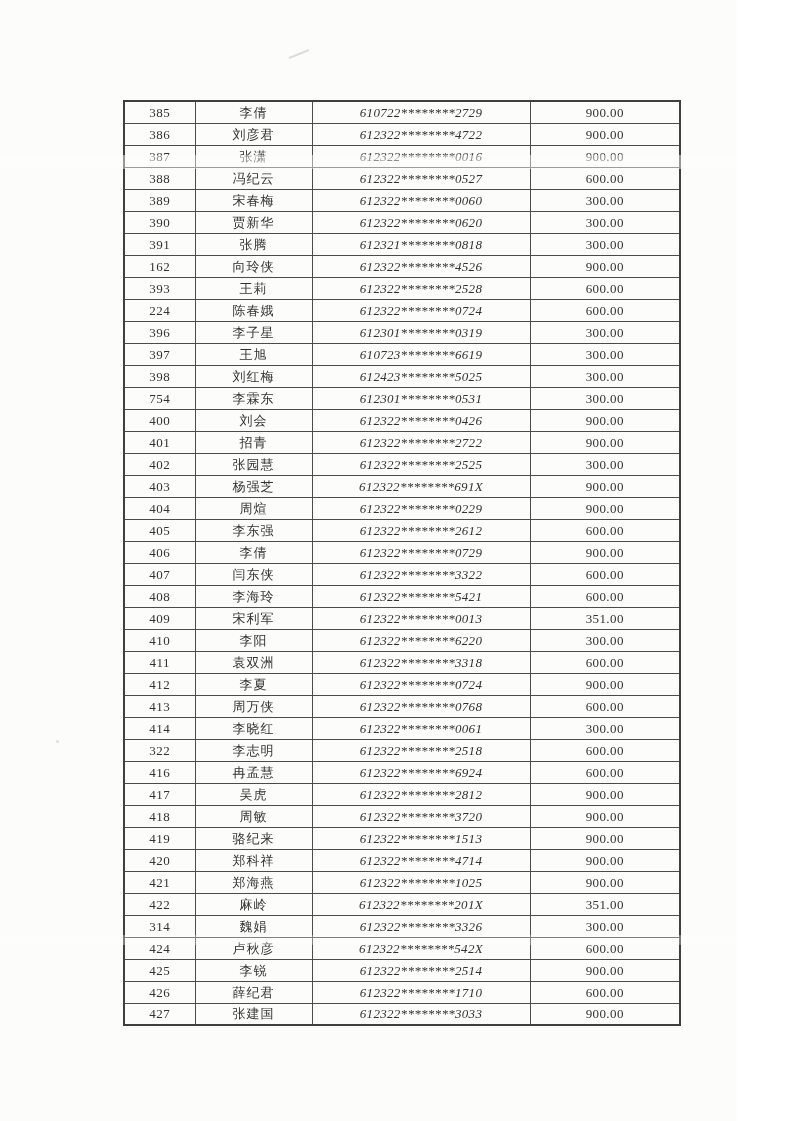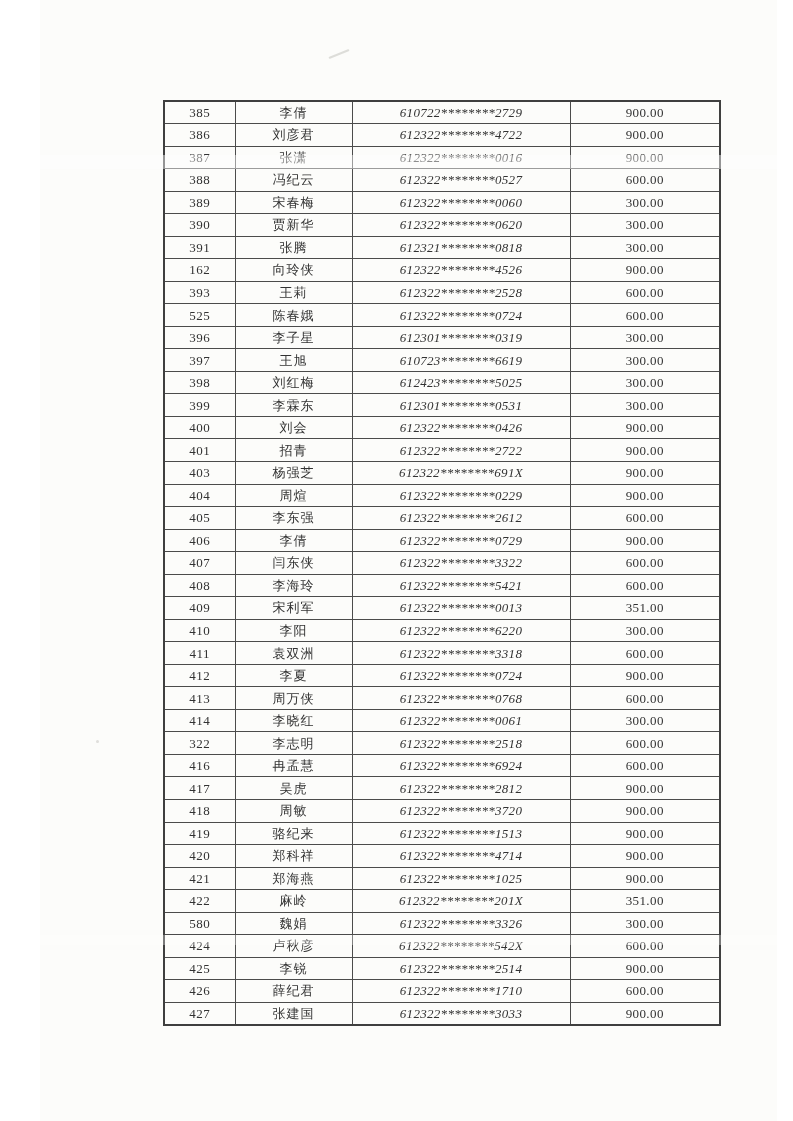--- a/index.html
+++ b/index.html
@@ -12,21 +12,20 @@
     background: #ffffff;
   }
   .page {
     position: relative;
     width: 737px;
     height: 1121px;
     background: #fcfcfa;
     overflow: hidden;
     font-family: "Liberation Serif", "DejaVu Serif", serif;
     color: #2e2e2e;
-    margin-left: 40px;
   }
   table.payment-table {
     position: absolute;
     left: 123px;
     top: 100px;
     width: 556px;
     height: 926px;
     border-collapse: collapse;
     table-layout: fixed;
     border: 2px solid #3f3f3f;
@@ -154,21 +153,21 @@
           <td class="col-2">612322********4526</td>
           <td class="col-3">900.00</td>
         </tr>
         <tr>
           <td class="col-0">393</td>
           <td class="col-1">王莉</td>
           <td class="col-2">612322********2528</td>
           <td class="col-3">600.00</td>
         </tr>
         <tr>
-          <td class="col-0">525</td>
+          <td class="col-0">224</td>
           <td class="col-1">陈春娥</td>
           <td class="col-2">612322********0724</td>
           <td class="col-3">600.00</td>
         </tr>
         <tr>
           <td class="col-0">396</td>
           <td class="col-1">李子星</td>
           <td class="col-2">612301********0319</td>
           <td class="col-3">300.00</td>
         </tr>
@@ -178,36 +177,42 @@
           <td class="col-2">610723********6619</td>
           <td class="col-3">300.00</td>
         </tr>
         <tr>
           <td class="col-0">398</td>
           <td class="col-1">刘红梅</td>
           <td class="col-2">612423********5025</td>
           <td class="col-3">300.00</td>
         </tr>
         <tr>
-          <td class="col-0">399</td>
+          <td class="col-0">754</td>
           <td class="col-1">李霖东</td>
           <td class="col-2">612301********0531</td>
           <td class="col-3">300.00</td>
         </tr>
         <tr>
           <td class="col-0">400</td>
           <td class="col-1">刘会</td>
           <td class="col-2">612322********0426</td>
           <td class="col-3">900.00</td>
         </tr>
         <tr>
           <td class="col-0">401</td>
           <td class="col-1">招青</td>
           <td class="col-2">612322********2722</td>
           <td class="col-3">900.00</td>
+        </tr>
+        <tr>
+          <td class="col-0">402</td>
+          <td class="col-1">张园慧</td>
+          <td class="col-2">612322********2525</td>
+          <td class="col-3">300.00</td>
         </tr>
         <tr>
           <td class="col-0">403</td>
           <td class="col-1">杨强芝</td>
           <td class="col-2">612322********691X</td>
           <td class="col-3">900.00</td>
         </tr>
         <tr>
           <td class="col-0">404</td>
           <td class="col-1">周煊</td>
@@ -316,21 +321,21 @@
           <td class="col-2">612322********1025</td>
           <td class="col-3">900.00</td>
         </tr>
         <tr>
           <td class="col-0">422</td>
           <td class="col-1">麻岭</td>
           <td class="col-2">612322********201X</td>
           <td class="col-3">351.00</td>
         </tr>
         <tr>
-          <td class="col-0">580</td>
+          <td class="col-0">314</td>
           <td class="col-1">魏娟</td>
           <td class="col-2">612322********3326</td>
           <td class="col-3">300.00</td>
         </tr>
         <tr>
           <td class="col-0">424</td>
           <td class="col-1">卢秋彦</td>
           <td class="col-2">612322********542X</td>
           <td class="col-3">600.00</td>
         </tr>

